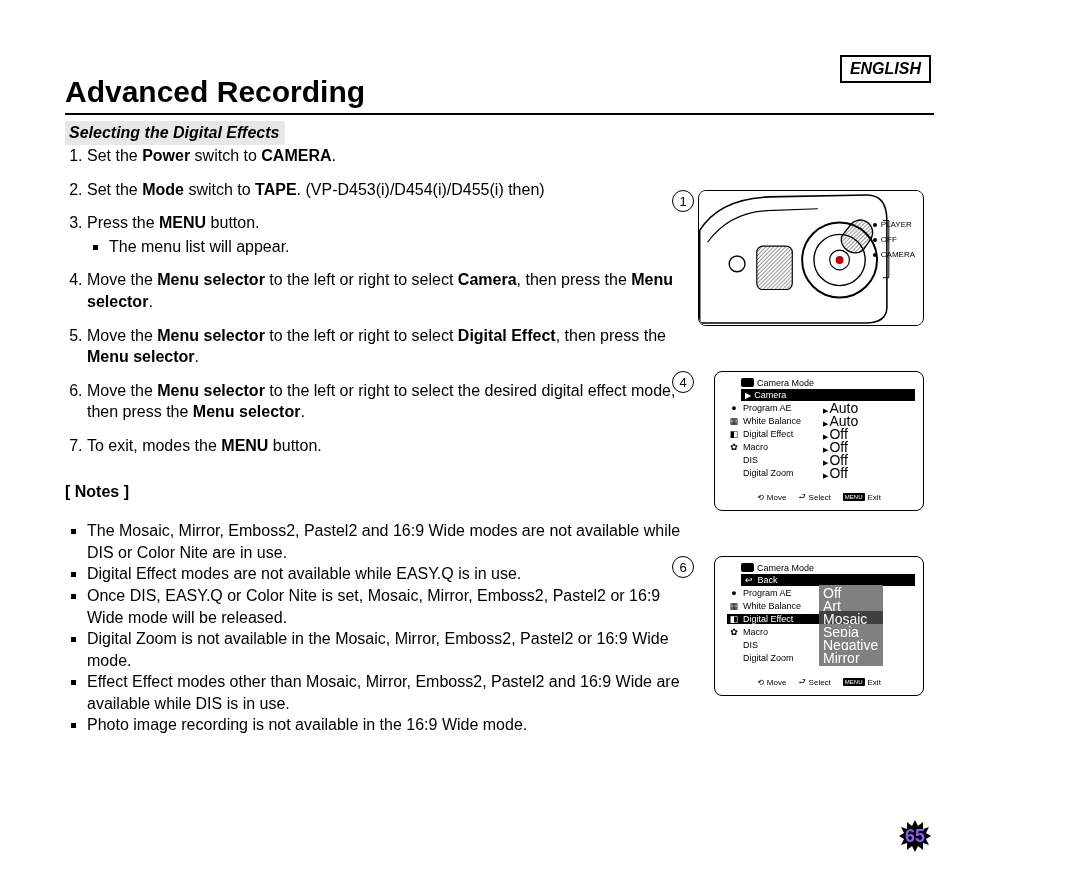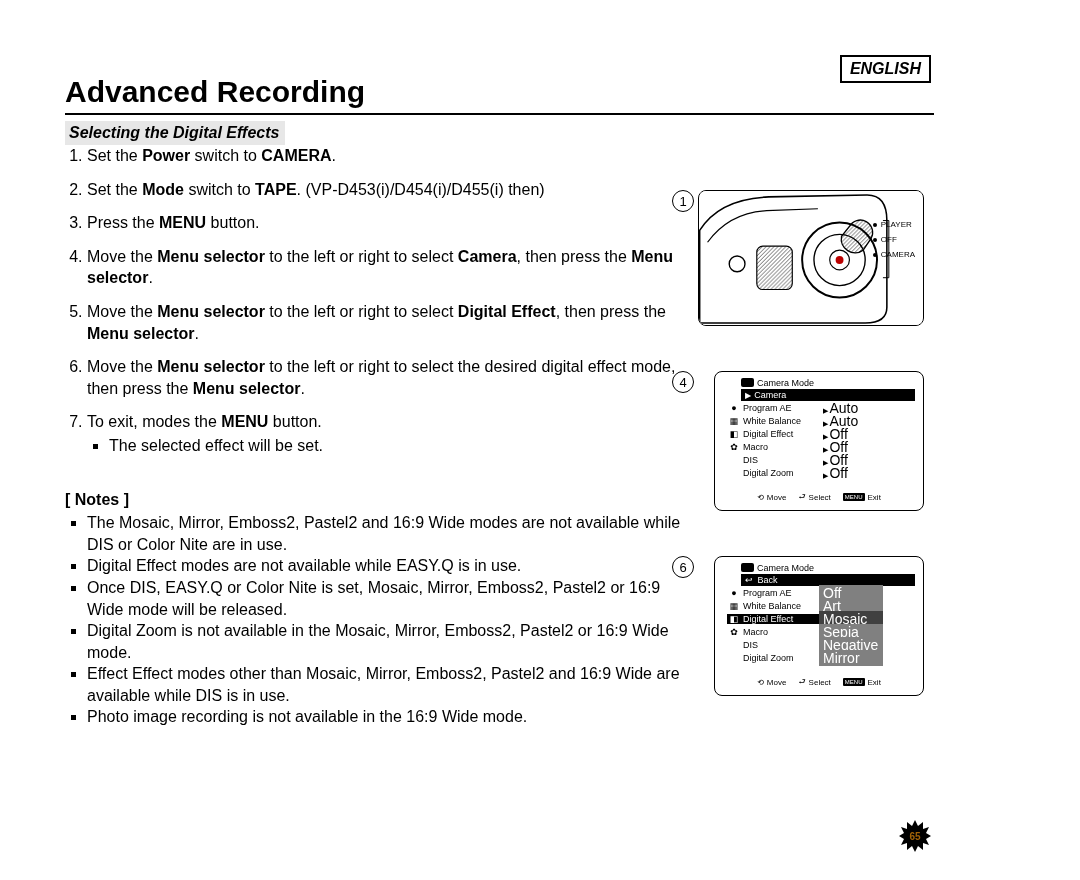--- a/index.html
+++ b/index.html
@@ -64,46 +64,46 @@
     margin-bottom: 12px;
   }
   ul.sub {
     list-style: square;
     padding-left: 22px;
     margin: 2px 0 0 0;
   }
   .notes-head {
     font-weight: bold;
     font-size: 16px;
-    margin-top: 32px;
+    margin-top: 24px;
   }
   ul.notes {
     list-style: square;
     padding-left: 22px;
-    margin: 2px 0 0 0;
+    margin: 18px 0 0 0;
     font-size: 16px;
     line-height: 1.35;
   }
   .pagefoot {
     position: absolute;
     right: 48px;
     bottom: 28px;
     width: 32px;
     height: 32px;
   }
   .pagefoot .star {
     width: 100%;
     height: 100%;
   }
   .pagefoot .num {
     position: absolute;
     left: 0; top: 0; right: 0; bottom: 0;
-    color: #a16207;
+    color: #8b5cf6;
     font-weight: bold;
-    font-size: 10px;
+    font-size: 18px;
     display: flex;
     align-items: center;
     justify-content: center;
   }
 
   
   .figwrap {
     position: relative;
     margin-bottom: 10px;
   }
@@ -266,35 +266,35 @@
     <div class="col-text">
       <ol class="steps">
         <li>
           <span>Set the </span><b>Power</b><span> switch to </span><b>CAMERA</b><span>.</span>
         </li>
         <li>
           <span>Set the </span><b>Mode</b><span> switch to </span><b>TAPE</b><span>. (VP-D453(i)/D454(i)/D455(i) then)</span>
         </li>
         <li>
           <span>Press the </span><b>MENU</b><span> button.</span>
+          <ul class="sub">
+              <li>The menu list will appear.</li>
+            </ul>
         </li>
         <li>
           <span>Move the </span><b>Menu selector</b><span> to the left or right to select </span><b>Camera</b><span>, then press the </span><b>Menu selector</b><span>.</span>
         </li>
         <li>
           <span>Move the </span><b>Menu selector</b><span> to the left or right to select </span><b>Digital Effect</b><span>, then press the </span><b>Menu selector</b><span>.</span>
         </li>
         <li>
           <span>Move the </span><b>Menu selector</b><span> to the left or right to select the desired digital effect mode, then press the </span><b>Menu selector</b><span>.</span>
         </li>
         <li>
           <span>To exit, modes the </span><b>MENU</b><span> button.</span>
-          <ul class="sub">
-              <li>The selected effect will be set.</li>
-            </ul>
         </li>
       </ol>
 
       <div class="notes-head">[ Notes ]</div>
       <ul class="notes">
         <li>The Mosaic, Mirror, Emboss2, Pastel2 and 16:9 Wide modes are not available while DIS or Color Nite are in use.</li>
         <li>Digital Effect modes are not available while EASY.Q is in use.</li>
         <li>Once DIS, EASY.Q or Color Nite is set, Mosaic, Mirror, Emboss2, Pastel2 or 16:9 Wide mode will be released.</li>
         <li>Digital Zoom is not available in the Mosaic, Mirror, Emboss2, Pastel2 or 16:9 Wide mode.</li>
         <li>Effect Effect modes other than Mosaic, Mirror, Emboss2, Pastel2 and 16:9 Wide are available while DIS is in use.</li>

